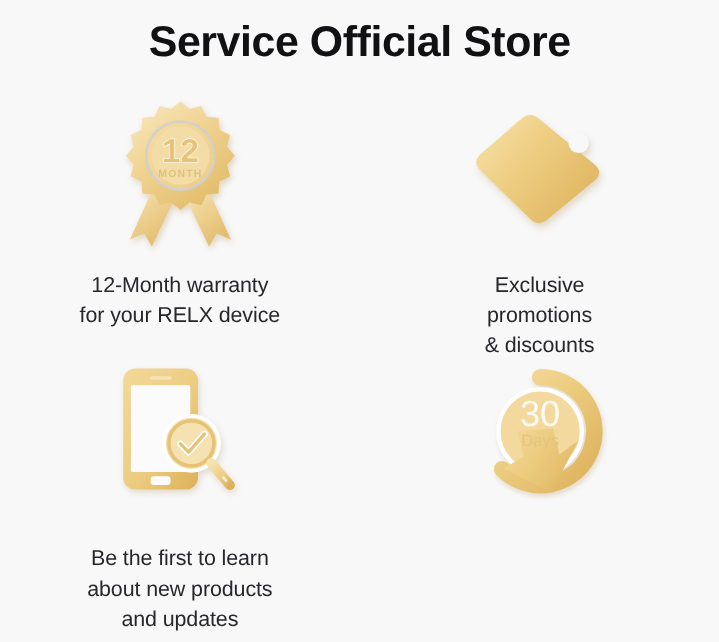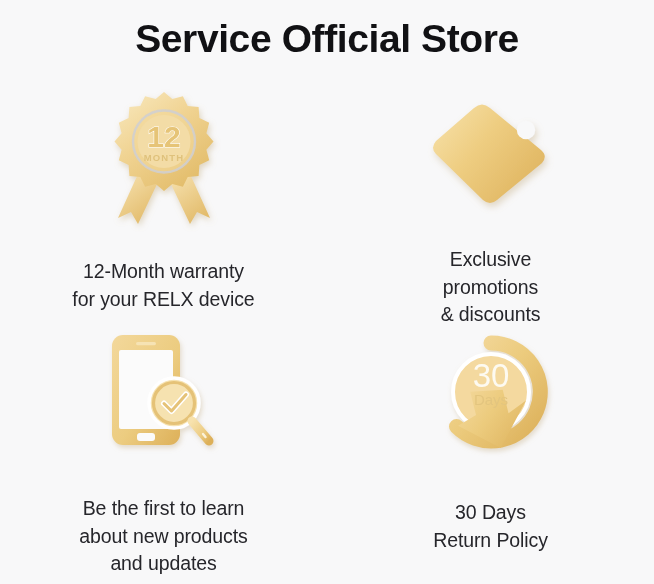--- a/index.html
+++ b/index.html
@@ -58,21 +58,21 @@
   }
 
   .icon-wrap {
     height: 140px;
     display: flex;
     align-items: center;
     justify-content: center;
   }
 
   .feature-caption {
-    margin-top: 30px;
+    margin-top: 18px;
     text-align: center;
     font-size: 19.5px;
     line-height: 1.42;
     color: #26262b;
     font-weight: 400;
     letter-spacing: -0.1px;
     white-space: pre-line;
   }
 
   
@@ -254,18 +254,16 @@
                      L 46 80
                      L 46 56
                      Z" fill="url(#gRing)" transform="translate(-1,-6) rotate(-14 62 86)"></path>
 
             <text x="59" y="50" text-anchor="middle" font-family="'Liberation Sans', sans-serif" font-size="33" font-weight="400" fill="#fdfaf1">30</text>
 
             <text x="59" y="68" text-anchor="middle" font-family="'Liberation Sans', sans-serif" font-size="15" font-weight="400" fill="#e3c57f">Days</text>
           </g>
         </svg>
       </div>
-      <div class="feature-caption">30 Days
-Return Policy</div>
     </div>
 
   </div>
 </div>
 
 </body></html>

